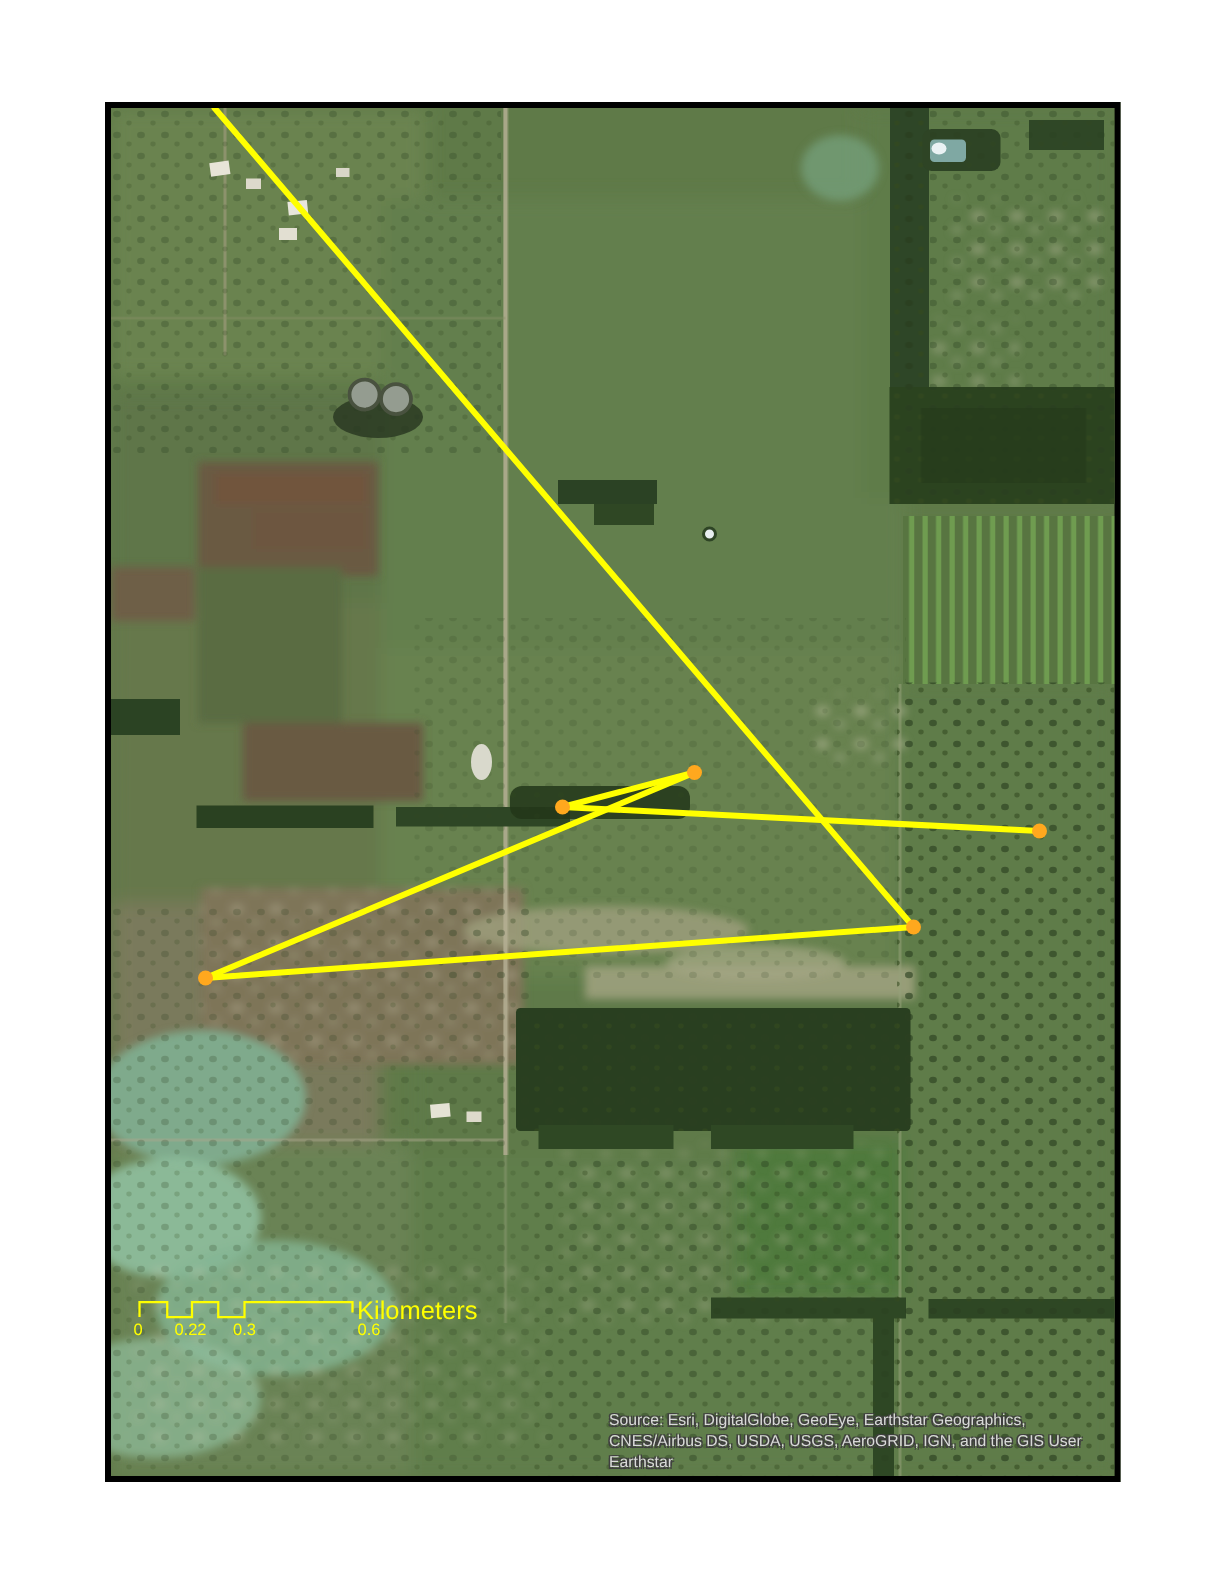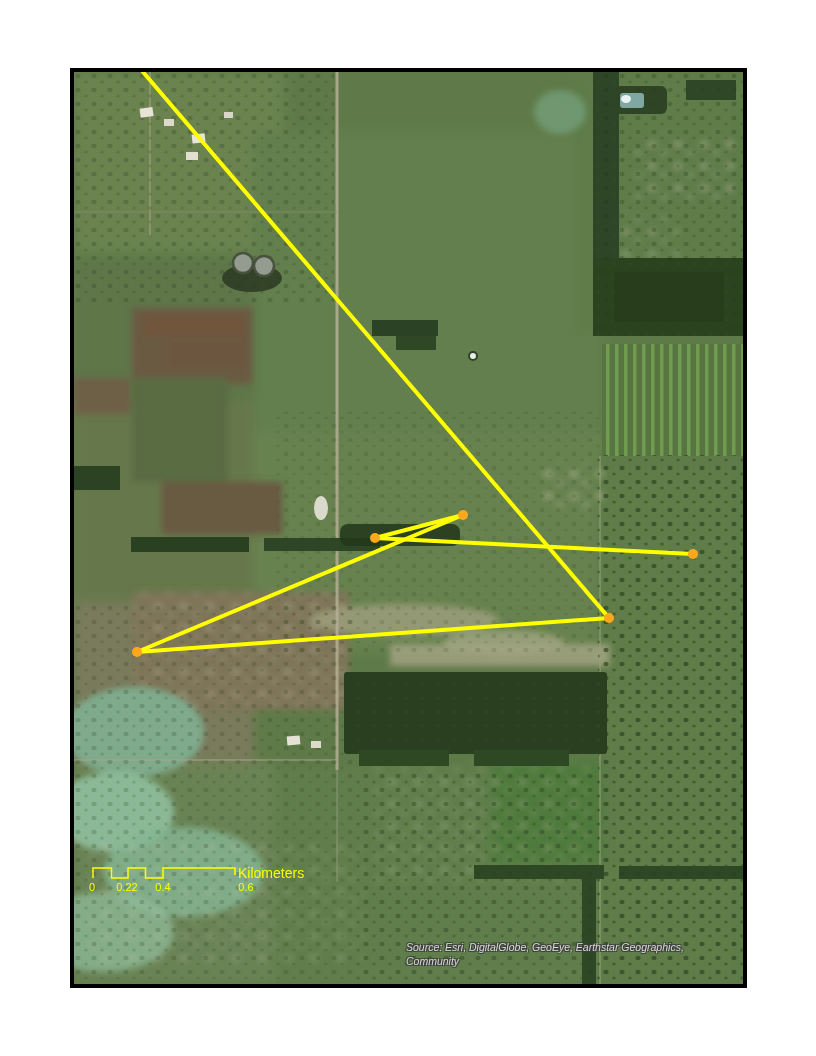--- a/index.html
+++ b/index.html
@@ -3,25 +3,25 @@
 <meta charset="utf-8">
 <style>
   html,body{margin:0;padding:0;background:#ffffff;}
   .page{position:relative;width:816px;height:1056px;background:#ffffff;overflow:hidden;
         font-family:"Liberation Sans", sans-serif;}
   .map-frame{position:absolute;left:70px;top:68px;width:669px;height:912px;
              border:4px solid #000;overflow:hidden;background:#5f7a48;}
   .map-frame svg.layer{position:absolute;left:0;top:0;width:669px;height:912px;display:block;}
   .scale-tick{position:absolute;transform:translateX(-50%);top:809px;
               color:#ffff00;font-size:11px;line-height:12px;white-space:nowrap;}
-  .scale-unit{position:absolute;left:164px;top:795px;color:#ffff00;font-size:14px;
+  .scale-unit{position:absolute;left:164px;top:795px;color:#ffff00;font-size:17px;
               line-height:13px;white-space:nowrap;}
   .attribution{position:absolute;left:332px;top:869px;width:330px;color:#d9d9d9;
                font-size:10.5px;line-height:13.8px;
-               text-shadow:-1px -1px 0 #3f3f3f,1px -1px 0 #3f3f3f,-1px 1px 0 #3f3f3f,1px 1px 0 #3f3f3f;font-style:italic;}
+               text-shadow:-1px -1px 0 #3f3f3f,1px -1px 0 #3f3f3f,-1px 1px 0 #3f3f3f,1px 1px 0 #3f3f3f;}
 </style>
 </head>
 <body>
 
 <div class="page">
   <div class="map-frame">
 
     <svg class="layer" viewBox="0 0 669 912">
       <defs>
         <filter id="soft" x="-20%" y="-20%" width="140%" height="140%">
@@ -148,23 +148,24 @@
         <circle cx="619" cy="482" r="5" fill="#ffa81e"></circle>
         <circle cx="535" cy="546" r="5" fill="#ffa81e"></circle>
         <circle cx="63" cy="580" r="5" fill="#ffa81e"></circle>
       </svg>
 
     <svg class="layer" viewBox="0 0 669 912">
       <path d="M19,806 V796 H37.5 V806 H54 V796 H71.5 V806 H89 V796 H161 V803" fill="none" stroke="#ffff00" stroke-width="1.5"></path>
     </svg>
     <span class="scale-tick" style="left:18px">0</span>
     <span class="scale-tick" style="left:53px">0.22</span>
-    <span class="scale-tick" style="left:89px">0.4</span>
+    <span class="scale-tick" style="left:89px">0.3</span>
     <span class="scale-tick" style="left:172px">0.6</span>
     <span class="scale-unit">Kilometers</span>
 
     <div class="attribution">
       <div>Source: Esri, DigitalGlobe, GeoEye, Earthstar Geographics,</div>
-      <div>Community</div>
+      <div>CNES/Airbus DS, USDA, USGS, AeroGRID, IGN, and the GIS User</div>
+      <div>Earthstar</div>
     </div>
 
   </div>
 </div>
 
 </body></html>

